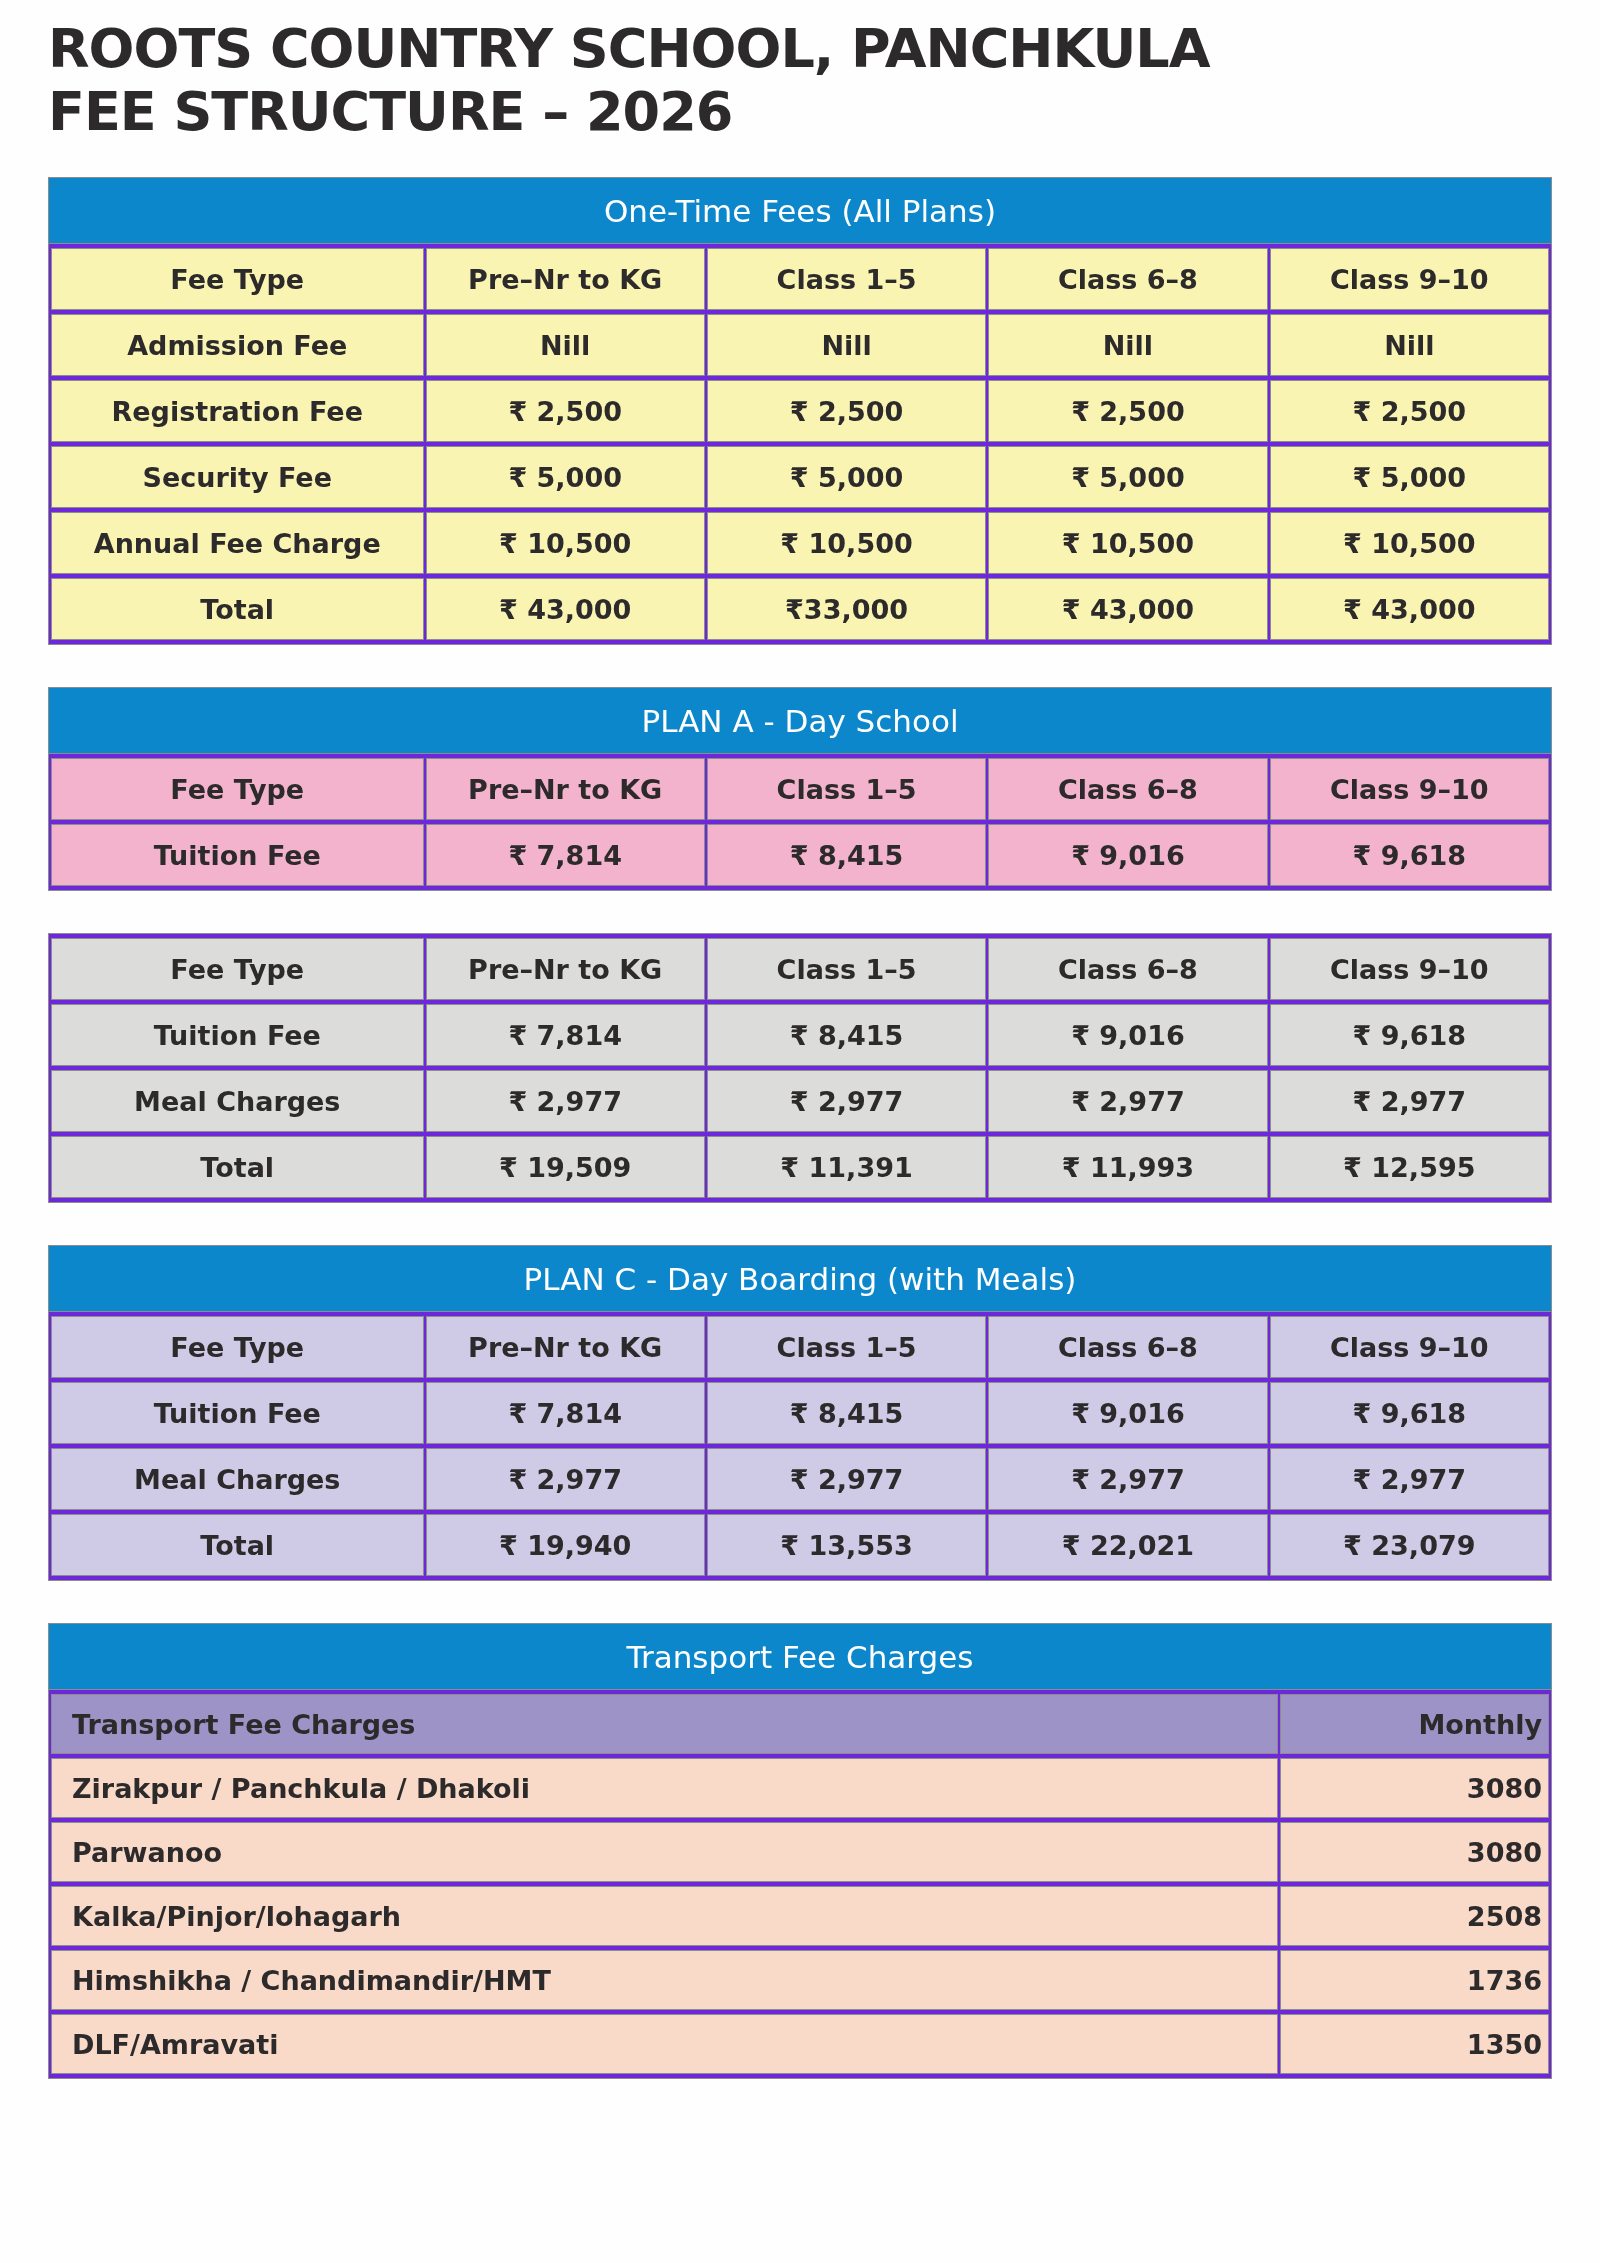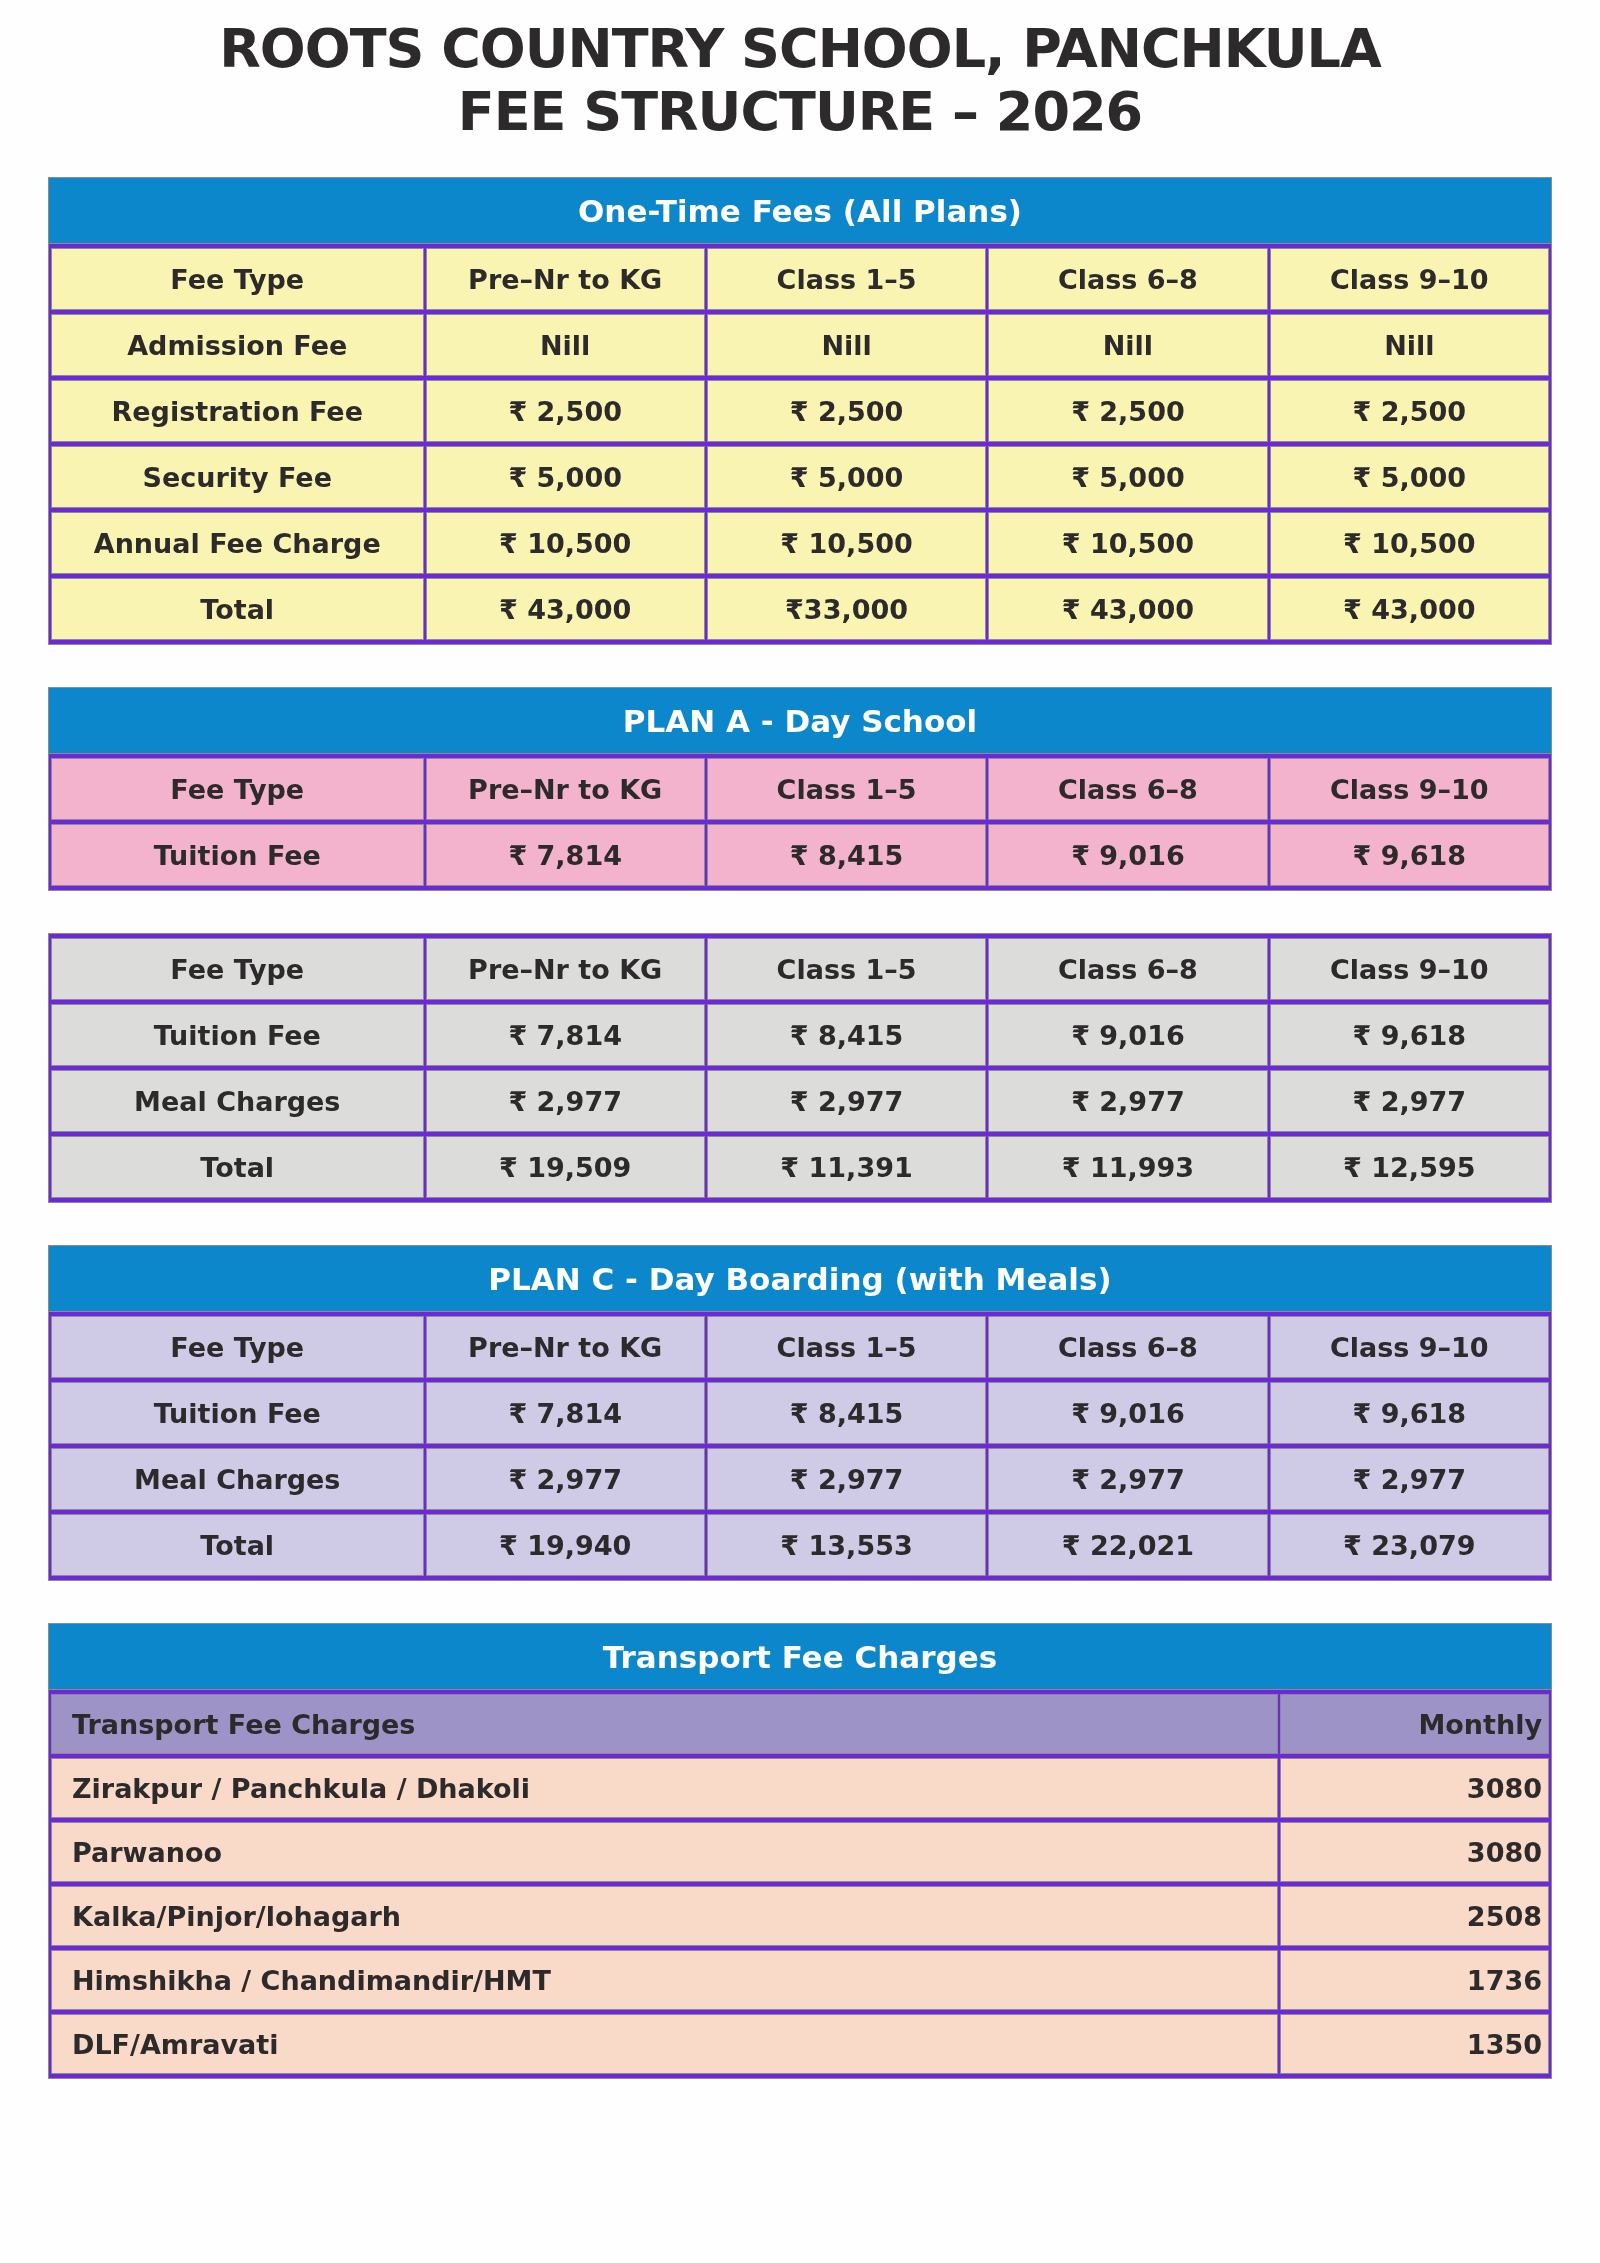--- a/index.html
+++ b/index.html
@@ -16,39 +16,38 @@
   }
   *{box-sizing:border-box;margin:0;padding:0;}
   html,body{width:1600px;}
   body{
     background:var(--page-bg);
     font-family:"DejaVu Sans", sans-serif;
     color:var(--text-dark);
     padding:18px 48px 10px 48px;
   }
   .page-title{
-    text-align:center;
     font-weight:bold;
     font-size:54px;
     line-height:1.16;
     letter-spacing:-1px;
     margin-bottom:8px;
     color:var(--text-dark);
   }
   .fee-section{margin-top:42px;}
   .fee-section:first-of-type{margin-top:34px;}
   .section-header{
     background:var(--header-blue);
     color:#ffffff;
     height:66px;
     display:flex;
     align-items:center;
     justify-content:center;
     font-size:31px;
-    font-weight:bold;
+    font-weight:normal;
     letter-spacing:0px;
     border:1px solid var(--border-gray);
     border-bottom:none;
   }
   table.fee-table{
     width:100%;
     border-collapse:separate;
     border-spacing:2px 4px;
     background:#6d28d9;
     border:1px solid var(--border-gray);

